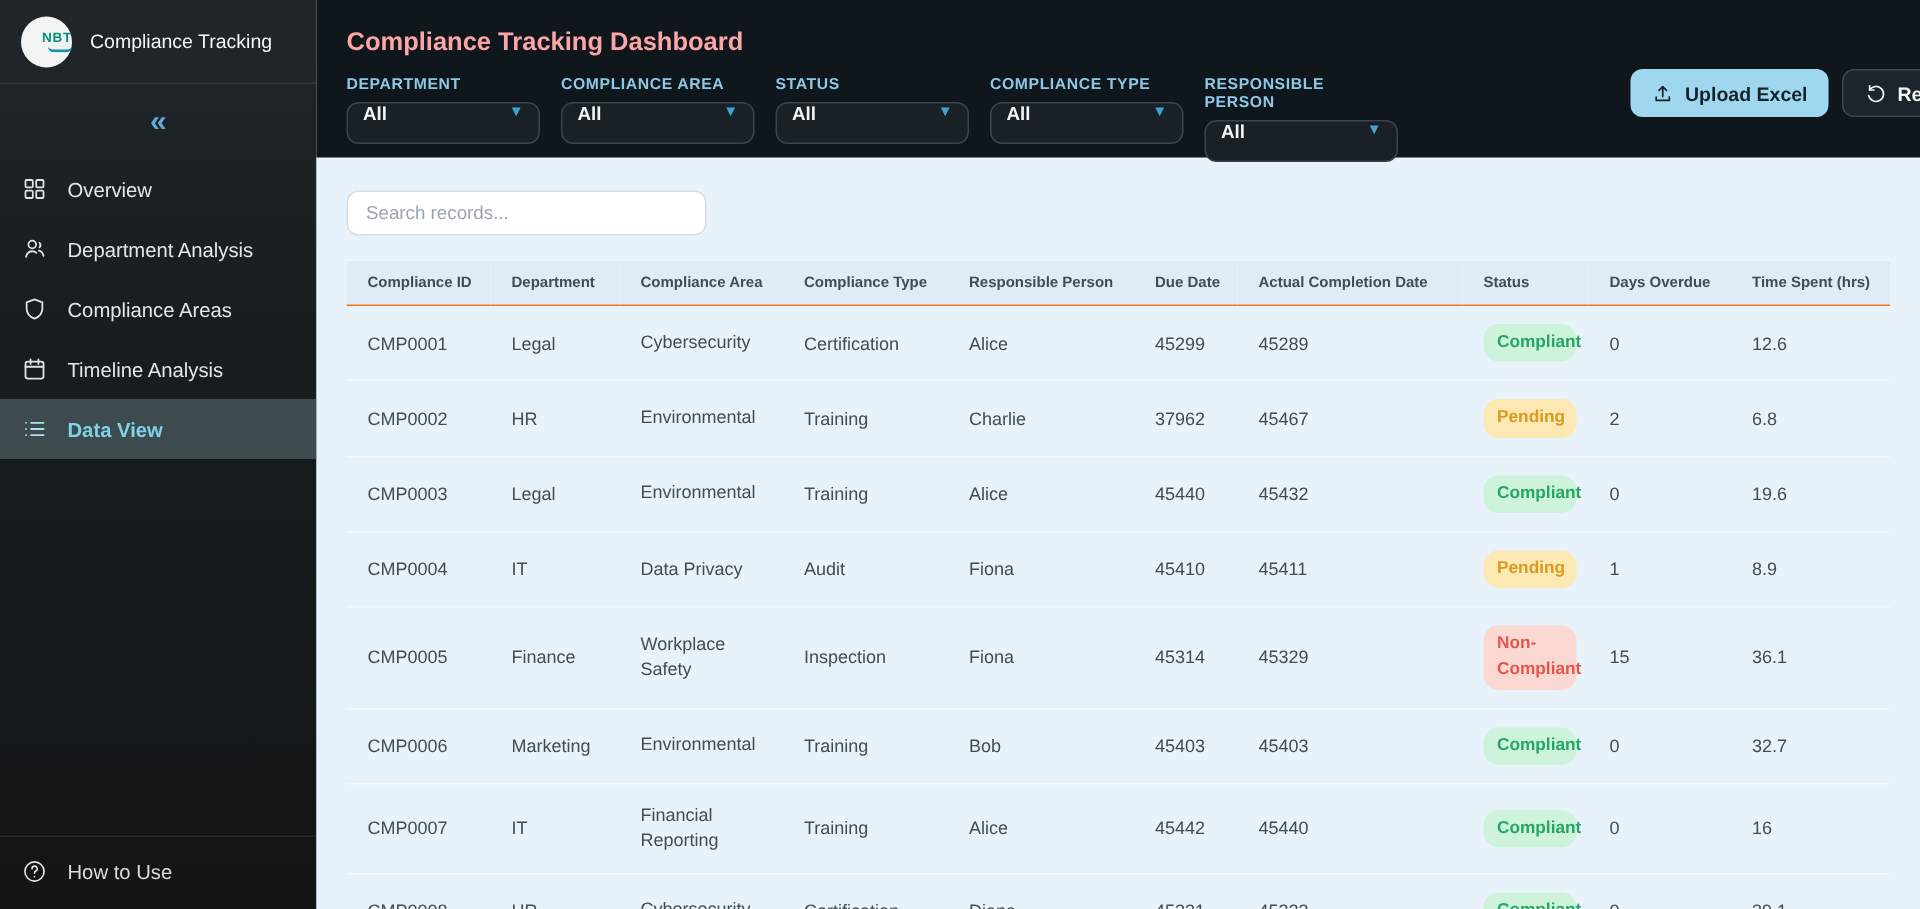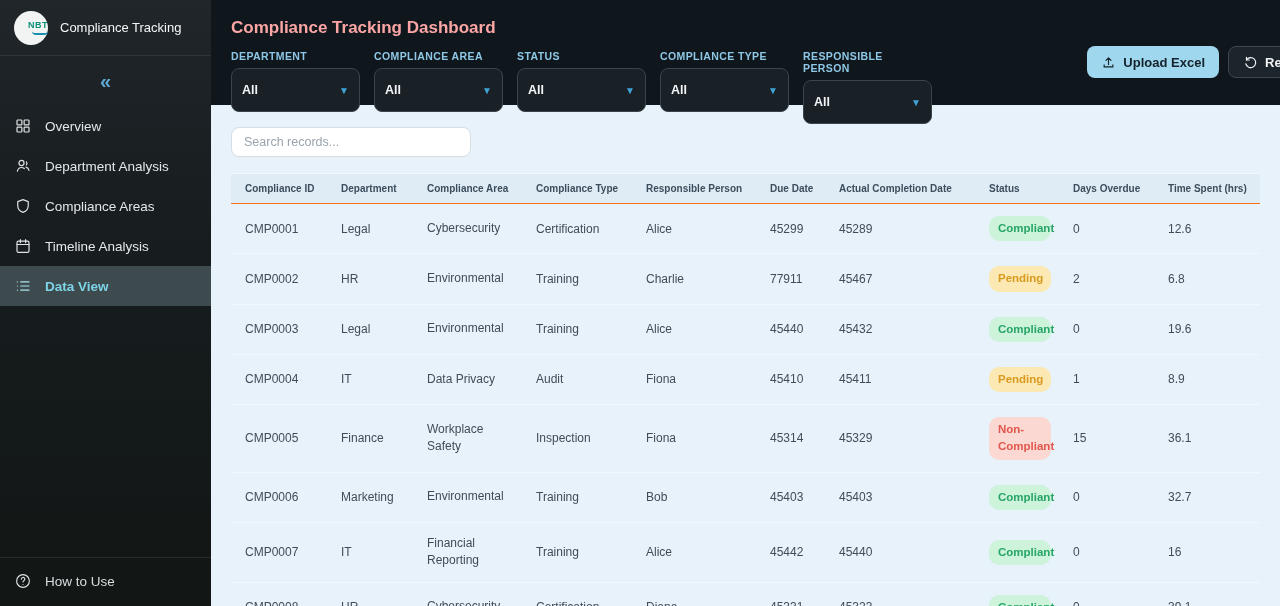--- a/index.html
+++ b/index.html
@@ -40,22 +40,22 @@
   .btn { height:32px; border-radius:8px; border:none; display:flex; align-items:center; gap:7px;
     font-family:"Liberation Sans",sans-serif; font-size:13px; font-weight:bold; cursor:pointer; padding:0 14px; }
   .btn-upload { background:#9fd7ee; color:#15222b; }
   .btn-upload svg { width:15px; height:15px; stroke:#15222b; fill:none; stroke-width:1.8; stroke-linecap:round; stroke-linejoin:round; }
   .btn-reset { background:#1c252b; color:#f2f4f5; border:1px solid #3c474f; width:120px; margin-right:-68px; justify-content:flex-start; }
   .btn-reset svg { width:15px; height:15px; stroke:#f2f4f5; fill:none; stroke-width:1.8; stroke-linecap:round; stroke-linejoin:round; }
 
   .filters { display:flex; gap:14px; margin-top:12px; }
   .filter-group { width:129px; }
   .filter-label { color:#8ec8e6; font-size:10.5px; font-weight:bold; letter-spacing:0.4px; margin-bottom:6px; }
-  .filter-select { height:44px; background:#1a2126; border:1px solid #3a444b; border-radius:8px;
-    display:flex; align-items:center; justify-content:space-between; padding:0 10px; cursor:pointer; }
+  .filter-select { height:28px; background:#1a2126; border:1px solid #3a444b; border-radius:8px;
+    display:flex; align-items:flex-start; justify-content:space-between; padding:0 10px; cursor:pointer; }
   .filter-value { color:#f2f4f5; font-size:12.5px; font-weight:bold; }
   .caret { color:#3fa3d6; font-size:10px; }
 
   .content { flex:1; background:#e8f2fa; padding:22px 0 0 20px; overflow:hidden; }
   .search-input { width:240px; height:30px; border:1px solid #d6dde3; border-radius:8px; background:#ffffff;
     padding:0 12px; font-family:Liberation Sans, sans-serif; font-size:12.5px; color:#39424c; outline:none; }
   .search-input::placeholder { color:#9aa4ae; }
 
   .table-wrap { margin-top:16px; }
   table { border-collapse:collapse; table-layout:fixed; }
@@ -246,21 +246,21 @@
               <td><span class="pill compliant">Compliant</span></td>
               <td>0</td>
               <td>12.6</td>
             </tr>
             <tr>
               <td>CMP0002</td>
               <td>HR</td>
               <td class="wrap">Environmental</td>
               <td>Training</td>
               <td>Charlie</td>
-              <td>77911</td>
+              <td>37962</td>
               <td>45467</td>
               <td><span class="pill pending">Pending</span></td>
               <td>2</td>
               <td>6.8</td>
             </tr>
             <tr>
               <td>CMP0003</td>
               <td>Legal</td>
               <td class="wrap">Environmental</td>
               <td>Training</td>

